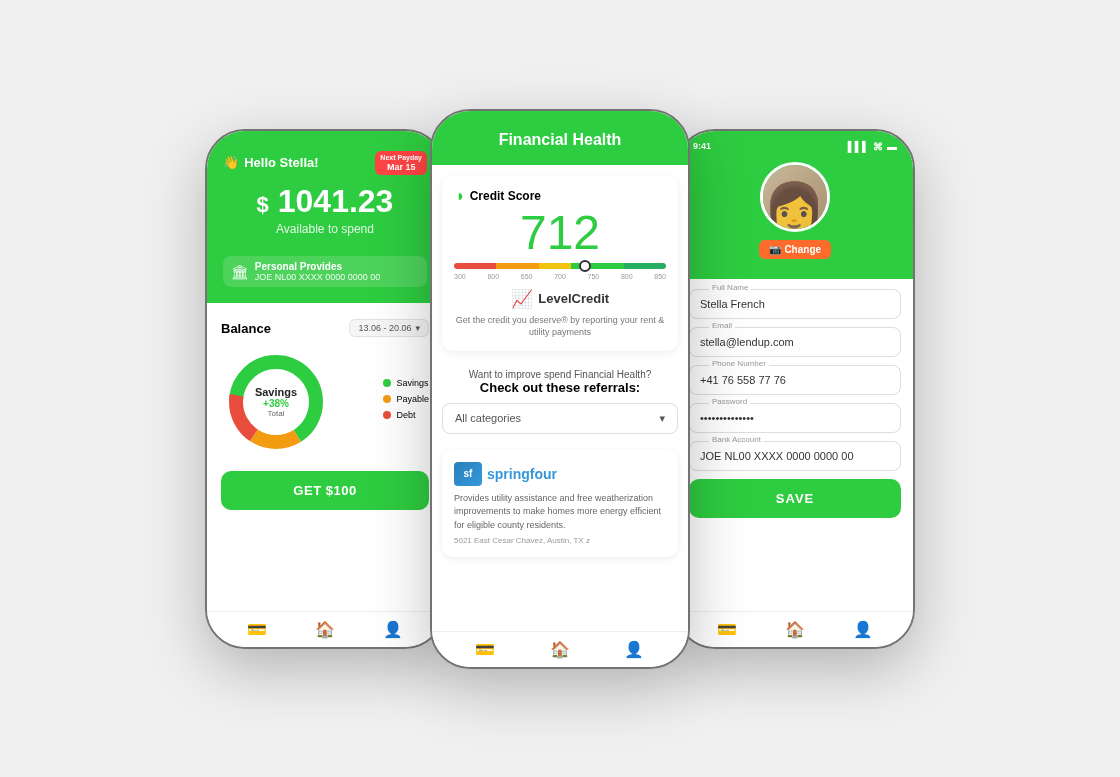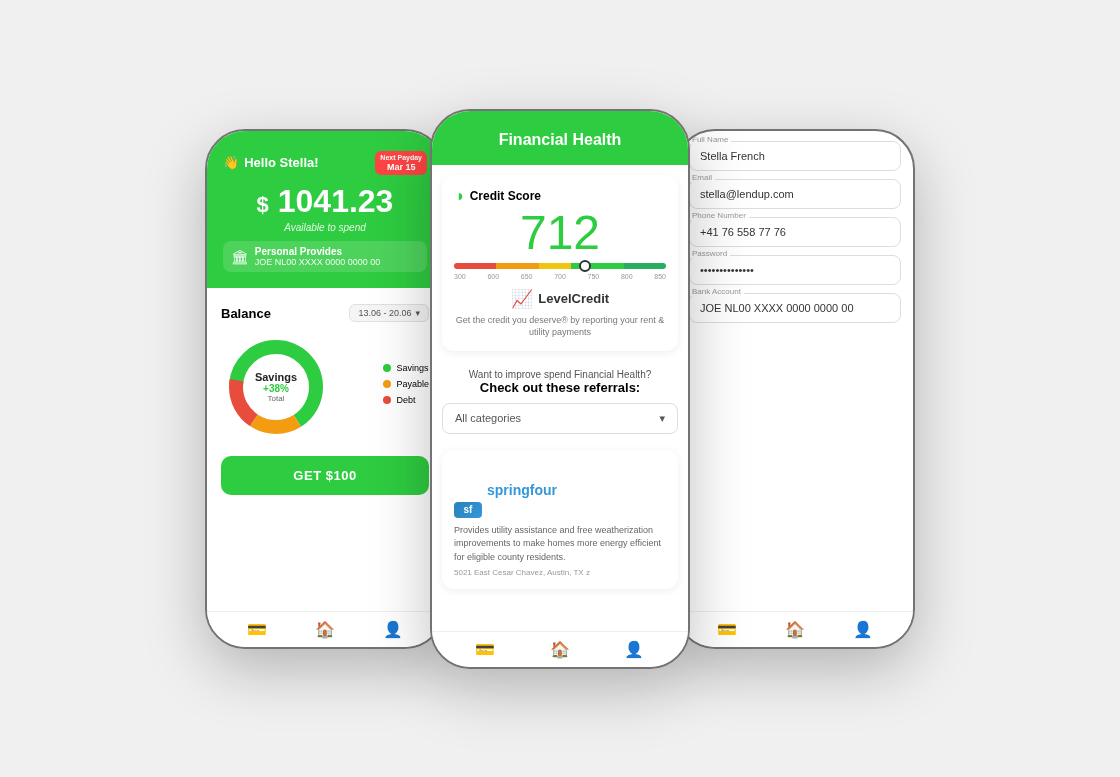--- a/index.html
+++ b/index.html
@@ -83,24 +83,23 @@
       color: white;
       text-align: center;
       margin: 4px 0 2px;
     }
     .balance-amount span.dollar {
       font-size: 22px;
       font-weight: 600;
     }
     .available-text {
       color: rgba(255,255,255,0.85);
-      font-size: 10px;
+      font-size: 12px;
       text-align: center;
-      margin-bottom: 8px;
-      font-style: italic;
+      margin-bottom: 20px;
     }
     .account-row {
       display: flex;
       align-items: center;
       gap: 6px;
       background: rgba(255,255,255,0.15);
       border-radius: 8px;
       padding: 5px 8px;
     }
     .account-icon { font-size: 14px; }
@@ -272,30 +271,29 @@
       margin: 0 10px 10px;
     }
     .springfour-logo {
       display: flex;
       align-items: center;
       gap: 5px;
       margin-bottom: 6px;
     }
     .sf-icon {
       width: 28px;
-      height: 16px;
+      height: 24px;
       background: linear-gradient(135deg, #2980b9, #3498db);
       border-radius: 4px;
       display: flex;
       align-items: center;
       justify-content: center;
       font-size: 10px;
       color: white;
       font-weight: 700;
-      margin-top: 40px;
     }
     .sf-name { font-size: 14px; font-weight: 700; color: #3498db; }
     .sf-desc { font-size: 9px; color: #666; line-height: 1.5; margin-bottom: 4px; }
     .sf-address { font-size: 8px; color: #999; }
 
     
     .right-header {
       background: #2ecc40;
       padding: 10px 16px 20px;
       text-align: center;
@@ -348,21 +346,21 @@
       align-items: center;
       gap: 3px;
       margin: 0 auto;
     }
 
     .right-body { padding: 10px 12px; overflow-y: auto; height: calc(100% - 120px - 52px); }
     .form-field { margin-bottom: 8px; position: relative; }
     .form-field label {
       position: absolute;
       top: -6px;
-      left: 0;
+      left: 20px;
       background: white;
       font-size: 8px;
       color: #999;
       padding: 0 3px;
       z-index: 1;
     }
     .form-field input {
       width: 100%;
       border: 1px solid #ddd;
       border-radius: 8px;
@@ -521,20 +519,41 @@
     </div>
 
     <div class="phone-bottom-nav">
       <span class="nav-icon active">💳</span>
       <span class="nav-icon">🏠</span>
       <span class="nav-icon">👤</span>
     </div>
   </div>
 
   <div class="phone phone-right">
+    <div class="right-header">
+      <div class="status-bar">
+        <span>9:41</span>
+        <div class="status-icons">
+          <span>▌▌▌</span>
+          <span>⌘</span>
+          <span>▬</span>
+        </div>
+      </div>
+      <div class="avatar-wrap">
+        <div class="avatar-circle">
+          <div class="avatar-placeholder">
+            <span class="avatar-silhouette">👩</span>
+          </div>
+        </div>
+      </div>
+      <button class="change-btn">
+        <span>📷</span>
+        <span>Change</span>
+      </button>
+    </div>
 
     <div class="right-body">
       <div class="form-field">
         <label>Full Name</label>
         <input type="text" value="Stella French" style="">
       </div>
       <div class="form-field">
         <label>Email</label>
         <input type="email" value="stella@lendup.com" style="">
       </div>
@@ -543,20 +562,21 @@
         <input type="tel" value="+41 76 558 77 76" style="">
       </div>
       <div class="form-field">
         <label>Password</label>
         <input type="password" value="••••••••••••••" style="">
       </div>
       <div class="form-field">
         <label>Bank Account</label>
         <input type="text" value="JOE NL00 XXXX 0000 0000 00" style="">
       </div>
+      <button class="save-btn">SAVE</button>
     </div>
 
     <div class="phone-bottom-nav">
       <span class="nav-icon">💳</span>
       <span class="nav-icon">🏠</span>
       <span class="nav-icon active">👤</span>
     </div>
   </div>
 
 </div>

